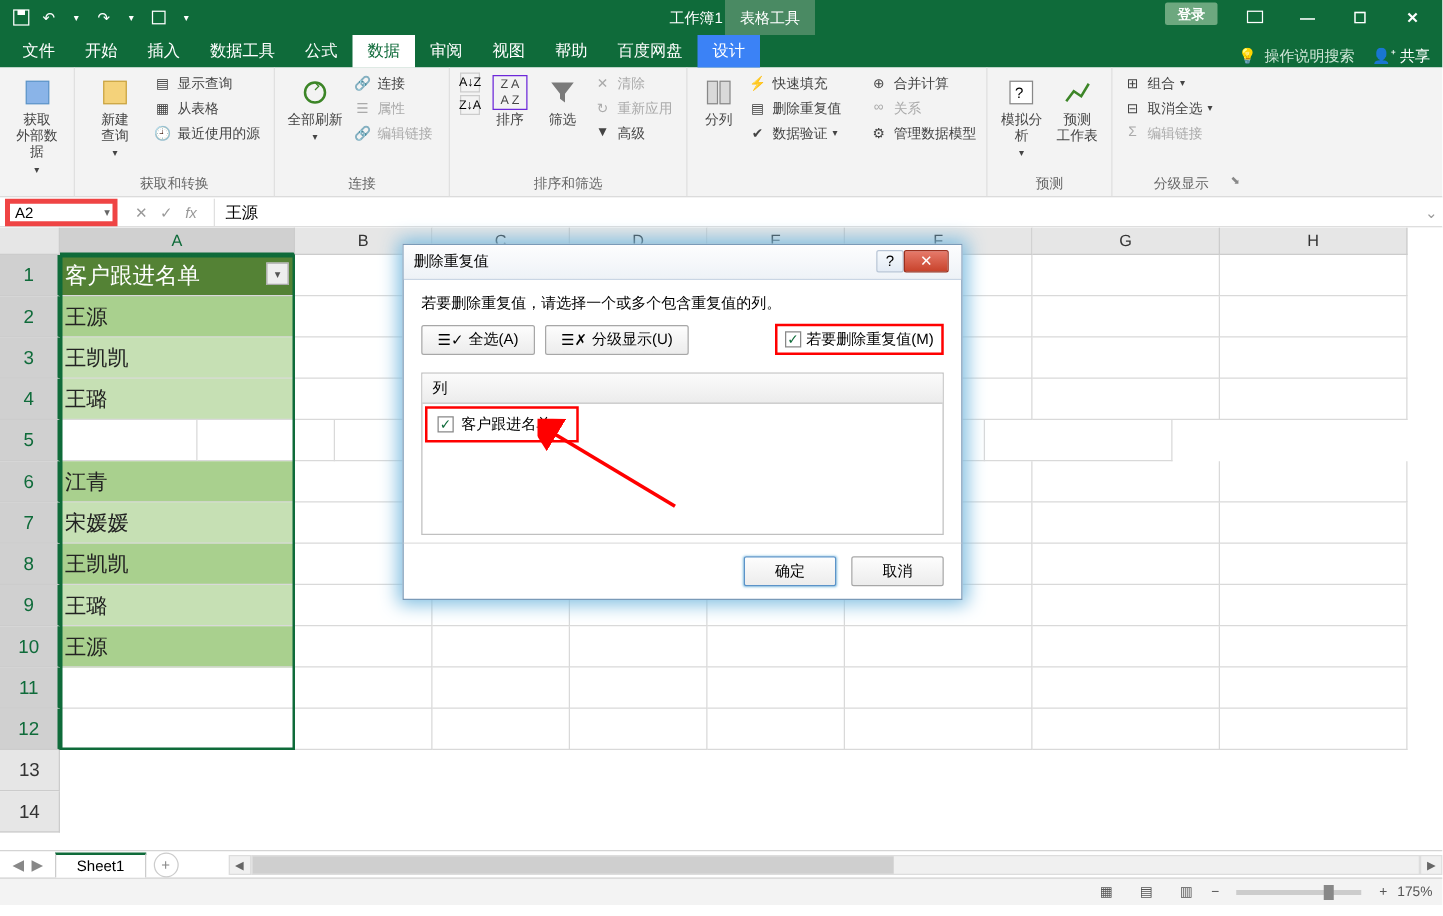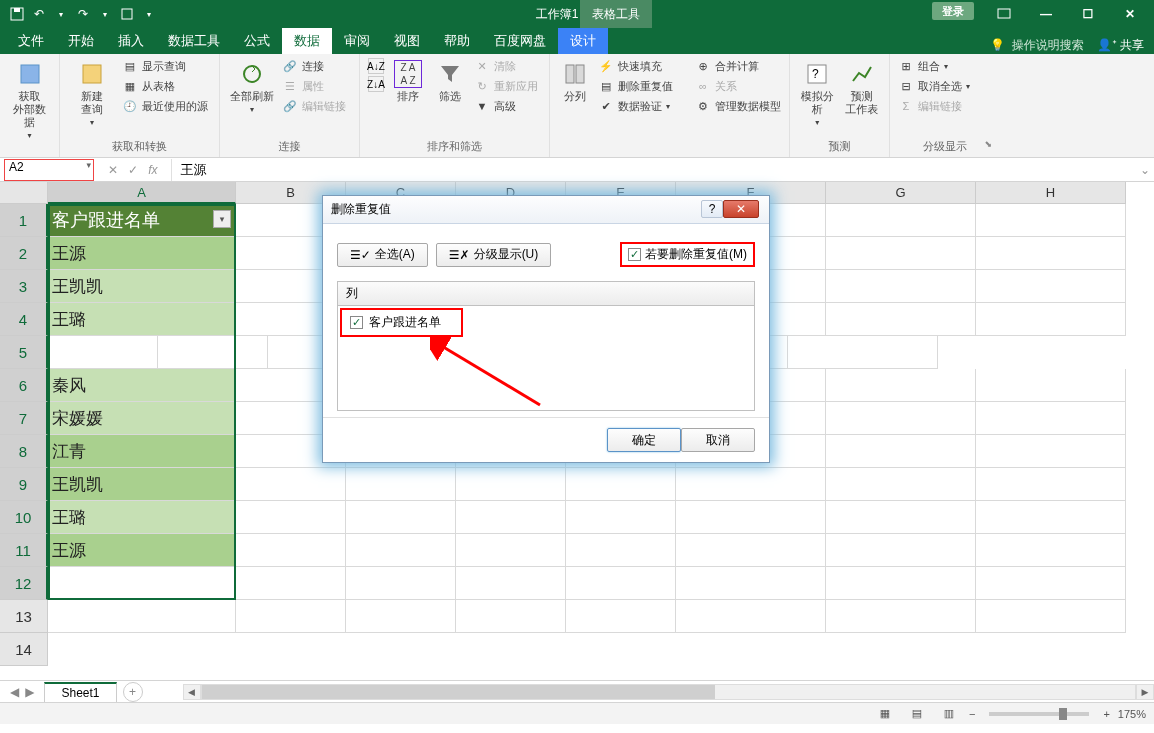--- a/index.html
+++ b/index.html
@@ -32,21 +32,21 @@
 .group-label .launcher { position: absolute; right: 0; top: 0; font-size: 9px; color: #888; }
 .big-btn { display: flex; flex-direction: column; align-items: center; justify-content: flex-start; width: 48px; padding-top: 2px; color: #444; font-size: 11px; line-height: 13px; text-align: center; }
 .big-btn .bicon { width: 28px; height: 28px; display: flex; align-items: center; justify-content: center; margin-bottom: 2px; }
 .small-list { display: flex; flex-direction: column; gap: 4px; }
 .small-item { display: flex; align-items: center; gap: 4px; color: #444; font-size: 11px; white-space: nowrap; }
 .small-item.disabled { color: #aaa; }
 .sicon { width: 16px; height: 16px; display: inline-flex; align-items: center; justify-content: center; }
 
 
 .formula-row { height: 24px; background: #fff; border-bottom: 1px solid #d4d4d4; display: flex; align-items: center; }
-.name-box { width: 90px; height: 22px; border: 1px solid #ef4444; margin: 0 0 0 4px; display: flex; padding: 0 4px; font-size: 12px; position: relative; }
+.name-box { width: 90px; height: 22px; border: 4px solid #ef4444; margin: 0 0 0 4px; display: flex; align-items: center; padding: 0 4px; font-size: 12px; position: relative; }
 .name-box .dd { position: absolute; right: 2px; font-size: 9px; color: #666; }
 .fn-btns { display: flex; align-items: center; gap: 10px; padding: 0 14px; color: #999; font-size: 12px; }
 .formula-bar { flex: 1; border-left: 1px solid #e0e0e0; padding-left: 8px; font-size: 13px; height: 22px; display: flex; align-items: center; }
 .formula-expand { width: 18px; text-align: center; color: #999; }
 
 
 .grid-area { position: relative; height: 498px; background: #fff; overflow: hidden; }
 .corner { position: absolute; left: 0; top: 0; width: 48px; height: 22px; background: #e6e6e6; border-right: 1px solid #ccc; border-bottom: 1px solid #ccc; }
 .col-headers { position: absolute; left: 48px; top: 0; height: 22px; display: flex; }
 .col-h { width: 188px; background: #e6e6e6; border-right: 1px solid #ccc; border-bottom: 1px solid #ccc; display: flex; align-items: center; justify-content: center; font-size: 13px; color: #333; }
@@ -88,21 +88,21 @@
 .dlg-help { position: absolute; right: 46px; top: 4px; width: 22px; height: 18px; border: 1px solid #b8c5d6; background: linear-gradient(#f7fafd,#e3ebf5); border-radius: 2px; display: flex; align-items: center; justify-content: center; }
 .dlg-close { position: absolute; right: 10px; top: 4px; width: 36px; height: 18px; background: linear-gradient(#e67a6a,#c8432c); border: 1px solid #9a2f1d; border-radius: 2px; color: #fff; display: flex; align-items: center; justify-content: center; font-size: 12px; }
 .dlg-body { padding: 10px 14px 6px; }
 .dlg-row1 { display: flex; align-items: center; gap: 8px; margin: 8px 0 14px; }
 .dlg-btn-s { height: 24px; padding: 0 12px; background: linear-gradient(#fdfdfd,#ececec); border: 1px solid #a7a7a7; border-radius: 2px; display: inline-flex; align-items: center; gap: 4px; }
 .dlg-chk-box { margin-left: auto; border: 2px solid #ff0000; padding: 2px 6px; display: flex; align-items: center; gap: 4px; }
 .chk { width: 13px; height: 13px; border: 1px solid #888; display: inline-flex; align-items: center; justify-content: center; font-size: 11px; color: #0f6b3a; background: #fff; }
 .dlg-list { border: 1px solid #c0c0c0; height: 130px; }
 .dlg-list-h { background: linear-gradient(#fbfbfb,#ececec); border-bottom: 1px solid #c0c0c0; padding: 3px 8px; }
 .dlg-list-item { padding: 4px 8px; display: flex; align-items: center; gap: 6px; border: 2px solid #ff0000; width: fit-content; margin: 2px; padding-right: 20px; }
-.dlg-footer { display: flex; justify-content: flex-end; gap: 0; padding: 10px 14px; border-top: 1px solid #e0e0e0; }
+.dlg-footer { display: flex; justify-content: flex-end; gap: 12px; padding: 10px 14px; border-top: 1px solid #e0e0e0; }
 .dlg-btn-m { width: 74px; height: 24px; background: linear-gradient(#fdfdfd,#ececec); border: 1px solid #a7a7a7; border-radius: 2px; display: inline-flex; align-items: center; justify-content: center; }
 .dlg-btn-m.primary { border: 1px solid #5b93c8; box-shadow: 0 0 2px #7bbce0; }
 
 
 .arrow { position: absolute; pointer-events: none; }
 
 svg { display: block; }
 </style>
 </head>
 <body>
@@ -459,41 +459,31 @@
       <div class="crow">
         <div class="cell narrow"></div>
         <div class="cell narrow"></div>
         <div class="cell narrow"></div>
         <div class="cell narrow"></div>
         <div class="cell" style="width: 150px;"></div>
         <div class="cell" style="width: 150px;"></div>
         <div class="cell" style="width: 150px;"></div>
       </div>
       <div class="crow">
-        <div class="cell band-b">秦风</div>
+        <div class="cell band-a">江青</div>
         <div class="cell narrow"></div>
         <div class="cell narrow"></div>
         <div class="cell narrow"></div>
         <div class="cell narrow"></div>
         <div class="cell" style="width: 150px;"></div>
         <div class="cell" style="width: 150px;"></div>
         <div class="cell" style="width: 150px;"></div>
       </div>
       <div class="crow">
         <div class="cell band-b">宋媛媛</div>
-        <div class="cell narrow"></div>
-        <div class="cell narrow"></div>
-        <div class="cell narrow"></div>
-        <div class="cell narrow"></div>
-        <div class="cell" style="width: 150px;"></div>
-        <div class="cell" style="width: 150px;"></div>
-        <div class="cell" style="width: 150px;"></div>
-      </div>
-      <div class="crow">
-        <div class="cell band-a">江青</div>
         <div class="cell narrow"></div>
         <div class="cell narrow"></div>
         <div class="cell narrow"></div>
         <div class="cell narrow"></div>
         <div class="cell" style="width: 150px;"></div>
         <div class="cell" style="width: 150px;"></div>
         <div class="cell" style="width: 150px;"></div>
       </div>
       <div class="crow">
         <div class="cell band-a">王凯凯</div>
@@ -582,20 +572,21 @@
   <div class="dlg-title">
     <span>删除重复值</span>
     <div class="dlg-help">
         <span>?</span>
       </div>
     <div class="dlg-close">
         <span>✕</span>
       </div>
   </div>
   <div class="dlg-body">
+    <div>若要删除重复值，请选择一个或多个包含重复值的列。</div>
     <div class="dlg-row1">
       <div class="dlg-btn-s">
           <span>☰✓</span>
           <span>全选(A)</span>
         </div>
       <div class="dlg-btn-s">
           <span>☰✗</span>
           <span>分级显示(U)</span>
         </div>
       <div class="dlg-chk-box">

